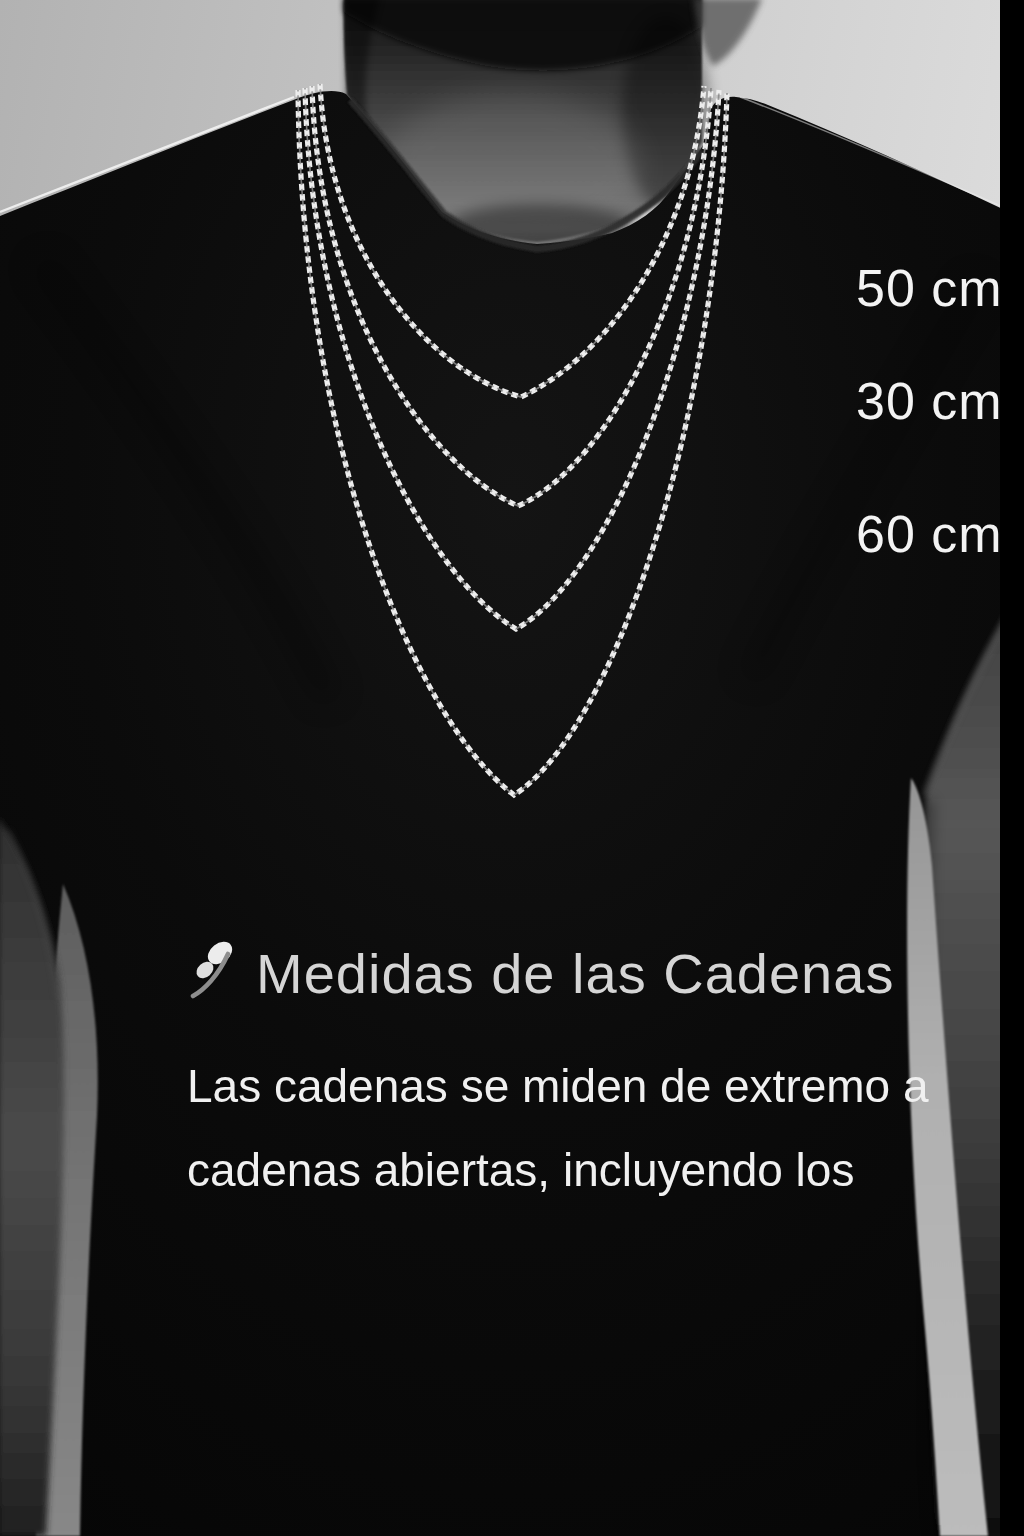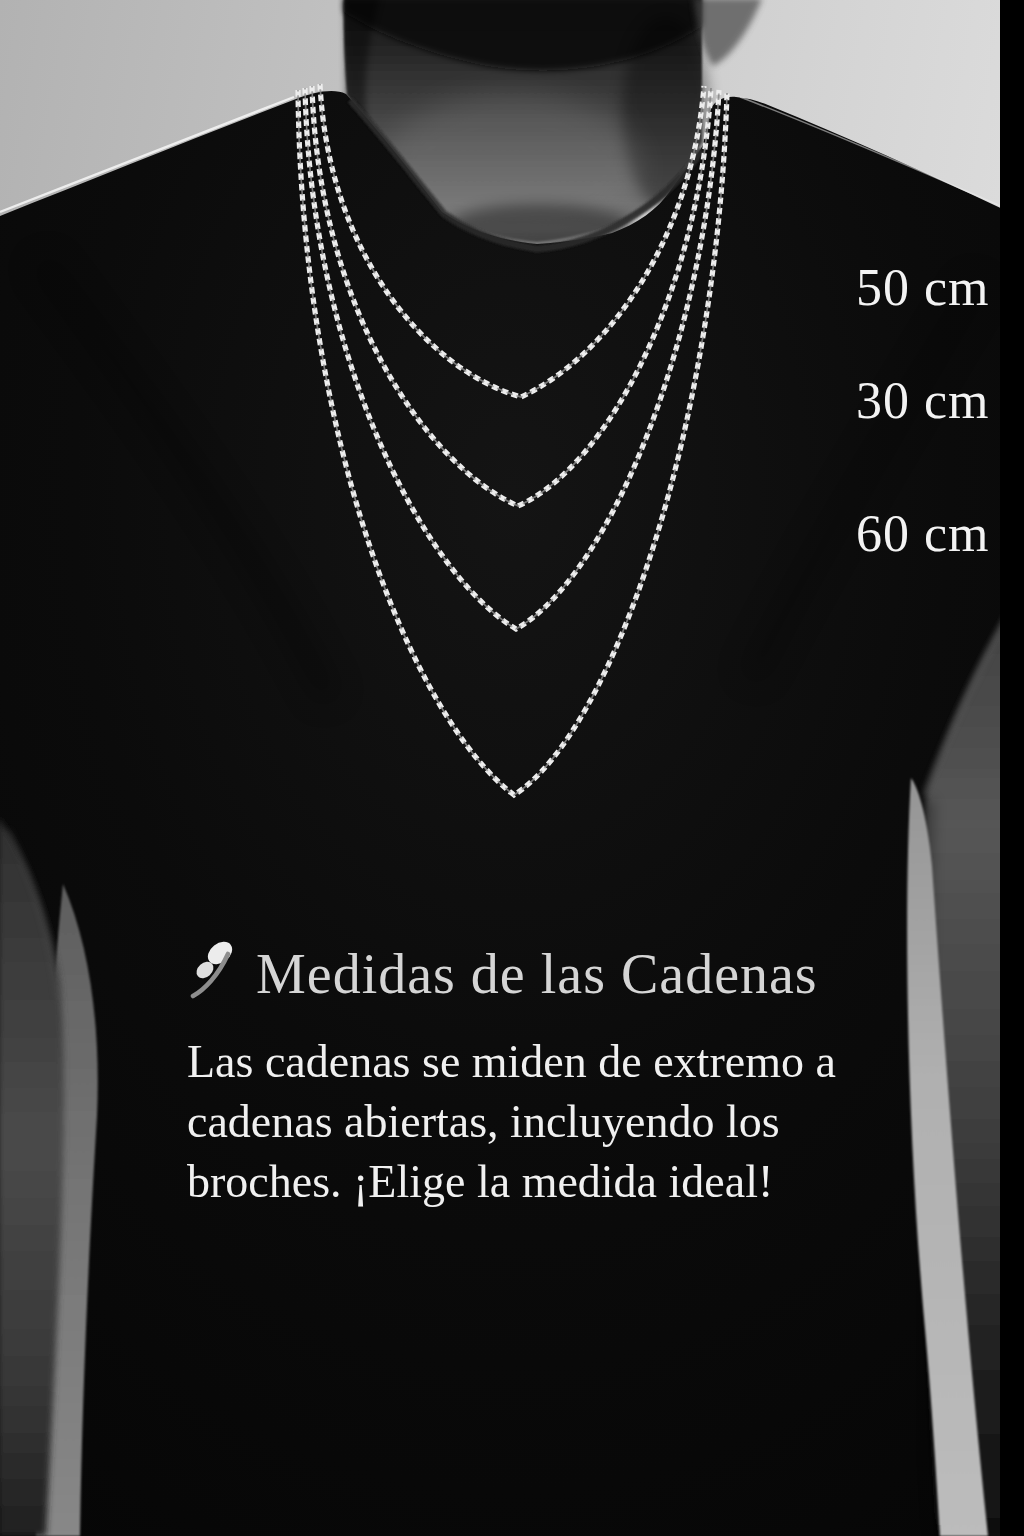--- a/index.html
+++ b/index.html
@@ -1,35 +1,35 @@
 <!DOCTYPE html>
 <html><head>
 <meta charset="utf-8">
 <style>
   html,body{margin:0;padding:0;background:#000;}
   .canvas{
     position:relative;width:1000px;height:1536px;overflow:hidden;
     background:#0a0a0a;
-    font-family:Liberation Serif, serif;
+    font-family:Liberation Sans, sans-serif;
   }
   .scene{position:absolute;left:0;top:0;}
   .m-label{
     position:absolute;left:856px;transform:translateY(-54%);
     font-size:52px;letter-spacing:1px;color:#f3f3f3;white-space:nowrap;
   }
   .caption-icon{position:absolute;left:190px;top:938px;width:48px;height:62px;}
   .caption-title{
     position:absolute;left:256px;top:975px;transform:translateY(-52%);
     font-size:56px;letter-spacing:1px;color:#d5d5d5;white-space:nowrap;
   }
   .body-copy{
     position:absolute;left:187px;top:1032px;width:720px;
     font-size:46px;line-height:60px;color:#f0f0f0;
   }
-  .body-line{white-space:nowrap;}
+  .body-line{white-space:nowrap;margin-top:24px;}
 </style>
 </head>
 <body>
 
 <div class="canvas">
 
   <svg class="scene" width="1024" height="1536" viewBox="0 0 1024 1536">
     <defs>
       <linearGradient id="bgG" x1="0" y1="0" x2="1" y2="0.25">
         <stop offset="0" stop-color="#b2b2b2"></stop>
@@ -164,16 +164,15 @@
   <svg class="caption-icon" viewBox="0 0 48 62">
     <ellipse cx="30" cy="15" rx="13.5" ry="9.5" transform="rotate(-38 30 15)" fill="#ececec"></ellipse>
     <ellipse cx="15" cy="32" rx="9.5" ry="7" transform="rotate(-42 15 32)" fill="#dfdfdf"></ellipse>
     <path d="M 3,58 C 14,52 28,38 38,16" fill="none" stroke="#8d8d8d" stroke-width="4.6" stroke-linecap="round"></path>
   </svg>
   <div class="caption-title">Medidas de las Cadenas</div>
 
   <div class="body-copy">
     <div class="body-line">Las cadenas se miden de extremo a</div>
     <div class="body-line">cadenas abiertas, incluyendo los</div>
-    <div class="body-line">broches. ¡Elige la medida ideal!</div>
   </div>
 
 </div>
 
 </body></html>

